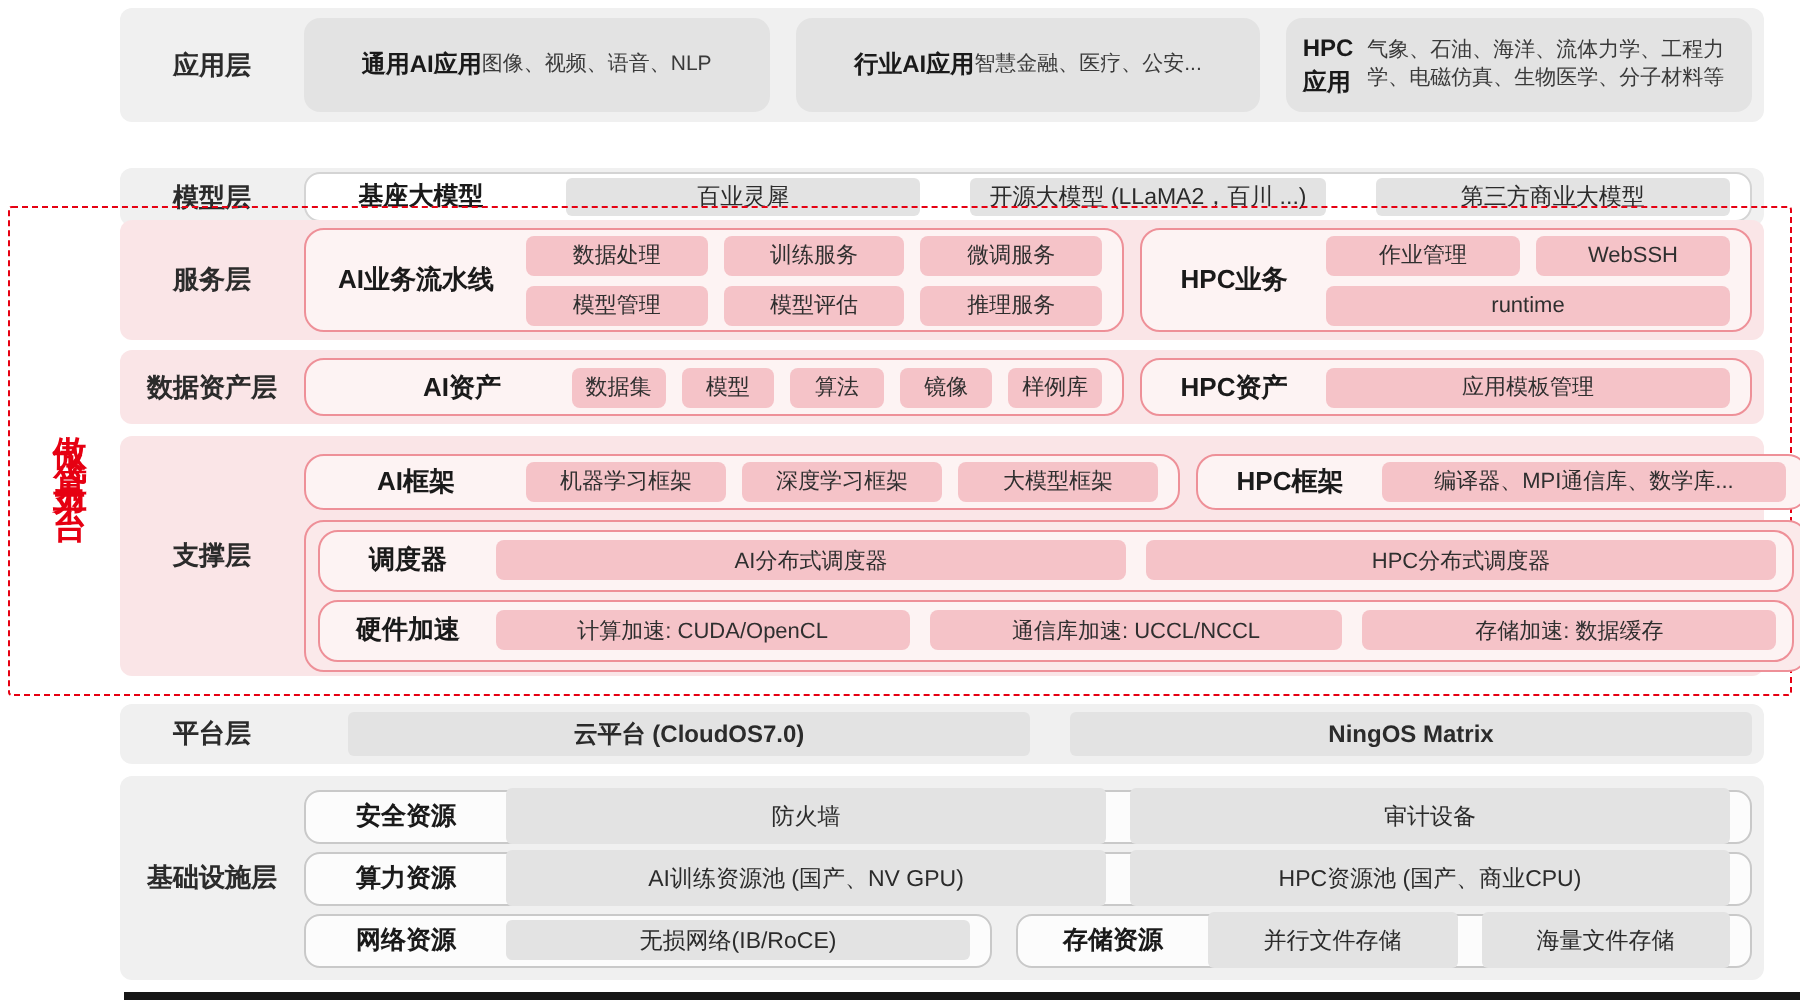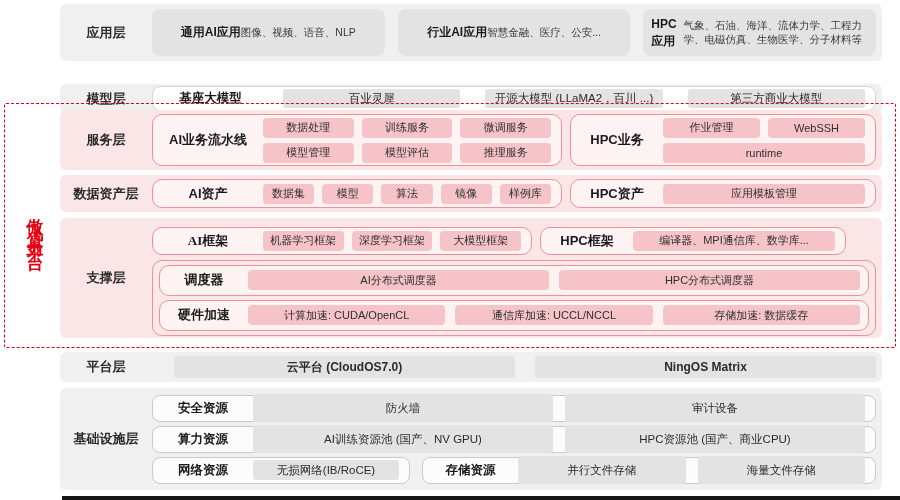--- a/index.html
+++ b/index.html
@@ -43,30 +43,30 @@
 
   .svc-ai { width:410px; height:52px; }
   .svc-ai .pbox-title { width:110px; flex:0 0 110px; }
   .svc-grid { flex:1; display:grid; grid-template-columns:repeat(3,1fr); gap:5px 8px; margin-right:10px; }
   .svc-hpc { width:306px; height:52px; margin-left:8px; }
   .svc-hpc .pbox-title { width:92px; flex:0 0 92px; }
   .hpc-grid { flex:1; display:grid; grid-template-columns:1fr 1fr; gap:5px 8px; margin-right:10px; }
   .span2 { grid-column:1 / 3; }
 
   .asset-ai { width:410px; height:29px; }
-  .asset-ai .pbox-title { width:110px; flex:0 0 110px; }
+  .asset-ai .pbox-title { width:110px; flex:0 0 110px;margin-left:23px; }
   .asset-list { flex:1; display:flex; gap:8px; margin-right:10px; }
   .asset-list .pbtn { flex:1; }
   .asset-hpc { width:306px; height:29px; margin-left:8px; }
   .asset-hpc .pbox-title { width:92px; flex:0 0 92px; }
   .asset-hpc .pbtn { flex:1; margin-right:10px; }
 
   .support-content { flex-direction:column; align-items:stretch; padding-top:6px; }
   .fw-row { display:flex; height:28px; }
-  .fw-ai { width:380px; height:28px;font-family:Liberation Serif, serif; }
+  .fw-ai { width:438px; height:28px; }
   .fw-ai .pbox-title { width:110px; flex:0 0 110px; }
   .fw-ai .list { flex:1; display:flex; gap:8px; margin-right:10px; }
   .fw-ai .list .pbtn { flex:1; }
   .fw-hpc { width:306px; height:28px; margin-left:8px; }
   .fw-hpc .pbox-title { width:92px; flex:0 0 92px; }
   .fw-hpc .pbtn { flex:1; margin-right:10px; }
   .outer-wrap { margin-top:5px; height:76px; border:1px solid #ee9098; border-radius:10px; background:#fbe9ea; display:flex; flex-direction:column; gap:4px; padding:4px 6px; }
   .wide-box { flex:1; }
   .wide-box .pbox-title { width:88px; flex:0 0 88px; }
   .wide-list { flex:1; display:flex; gap:10px; margin-right:8px; }
@@ -78,21 +78,21 @@
   .platform-content .gbtn { flex:1; height:22px; font-weight:bold; font-size:12px; }
 
   
   .row-infra { top:388px; height:102px; }
   .infra-content { flex-direction:column; align-items:stretch; gap:4px; padding:6px 6px 6px 0; }
   .wbox { background:#fcfcfc; border:1px solid #c9c9c9; border-radius:8px; height:27px; display:flex; align-items:center; }
   .wbox-title { text-align:center; font-weight:bold; font-size:12.5px; color:#1a1a1a; width:100px; flex:0 0 100px; }
   .wbox .list { flex:1; display:flex; gap:12px; margin-right:10px; }
   .wbox .list .gbtn { flex:1; height:28px; }
   .infra-bottom { display:flex; gap:12px; }
-  .net-box { width:258px; }
+  .net-box { width:344px; }
   .net-box .wbox-title { width:100px; flex:0 0 100px; }
   .net-box .gbtn { flex:1; height:20px; margin-right:10px; }
   .stor-box { flex:1; }
   .stor-box .wbox-title { width:95px; flex:0 0 95px; }
 
   .bottom-bar { position:absolute; left:62px; top:496px; width:838px; height:4px; background:#161616; }
 </style>
 </head>
 <body>
 

